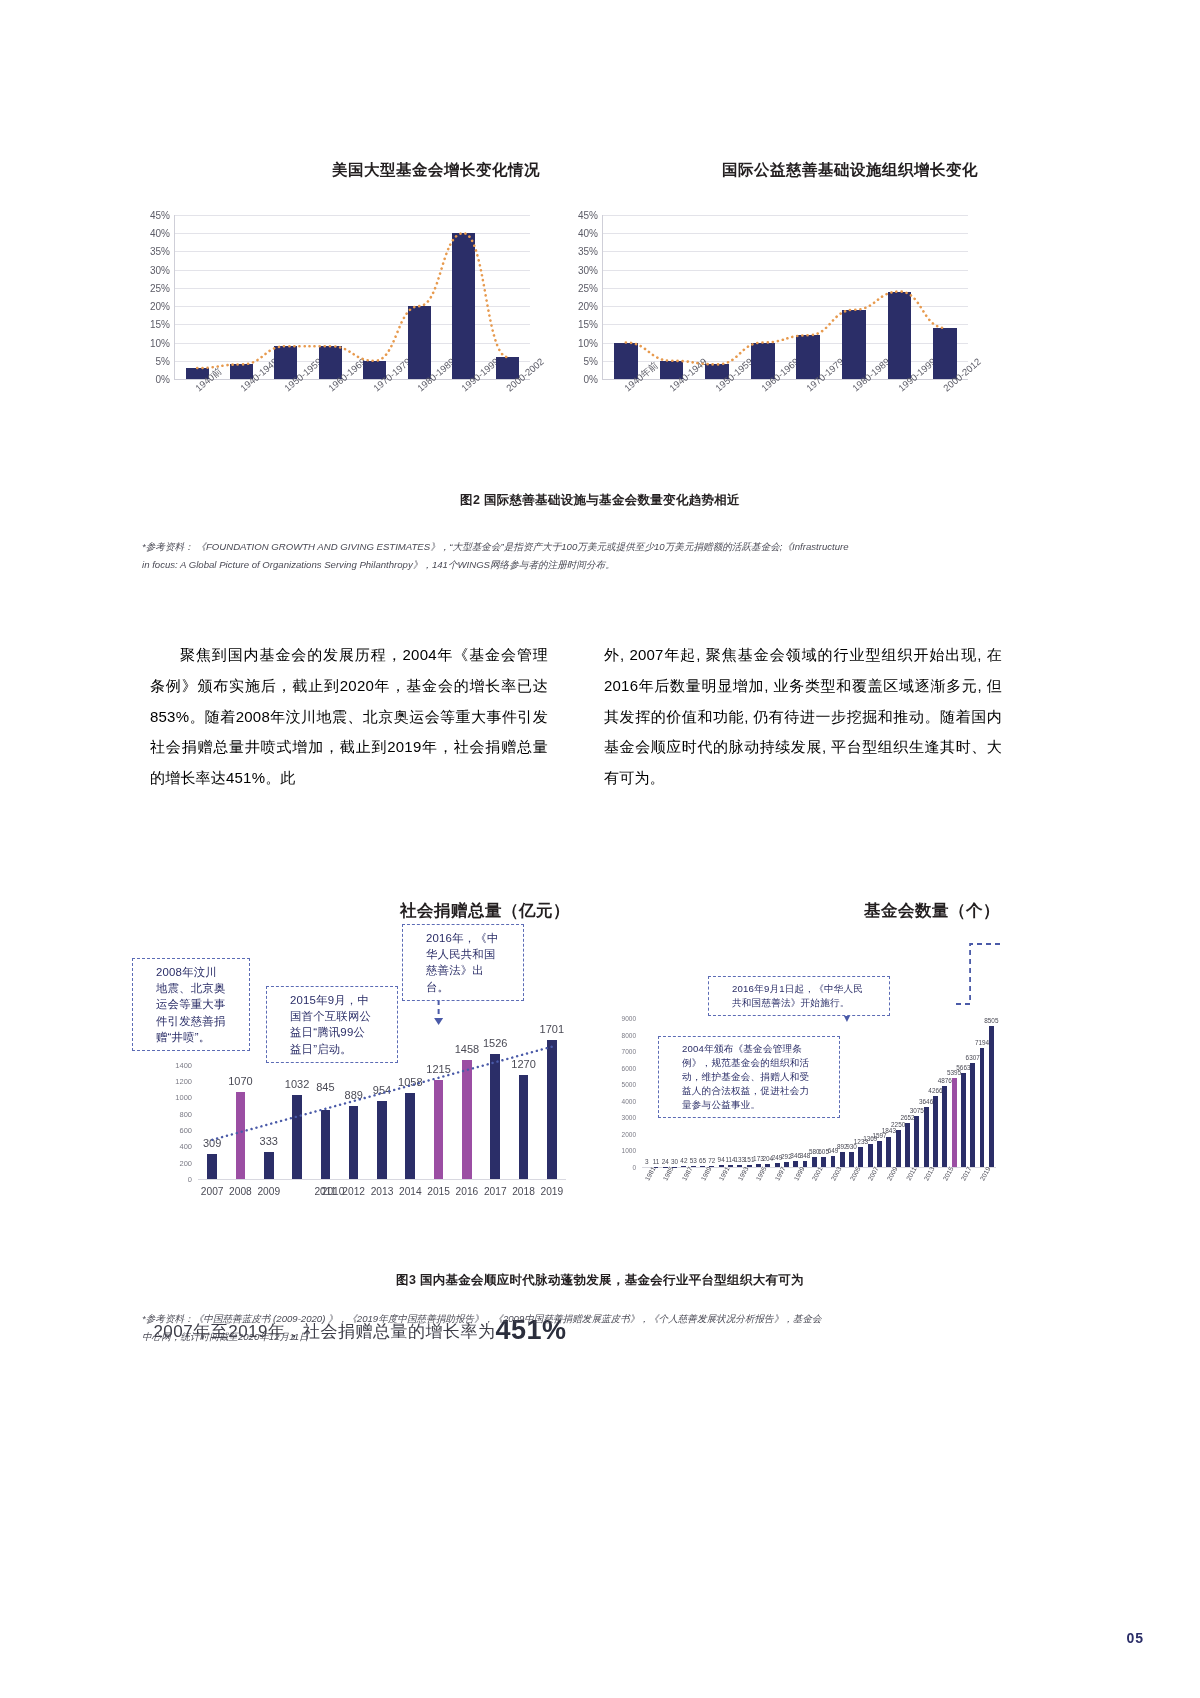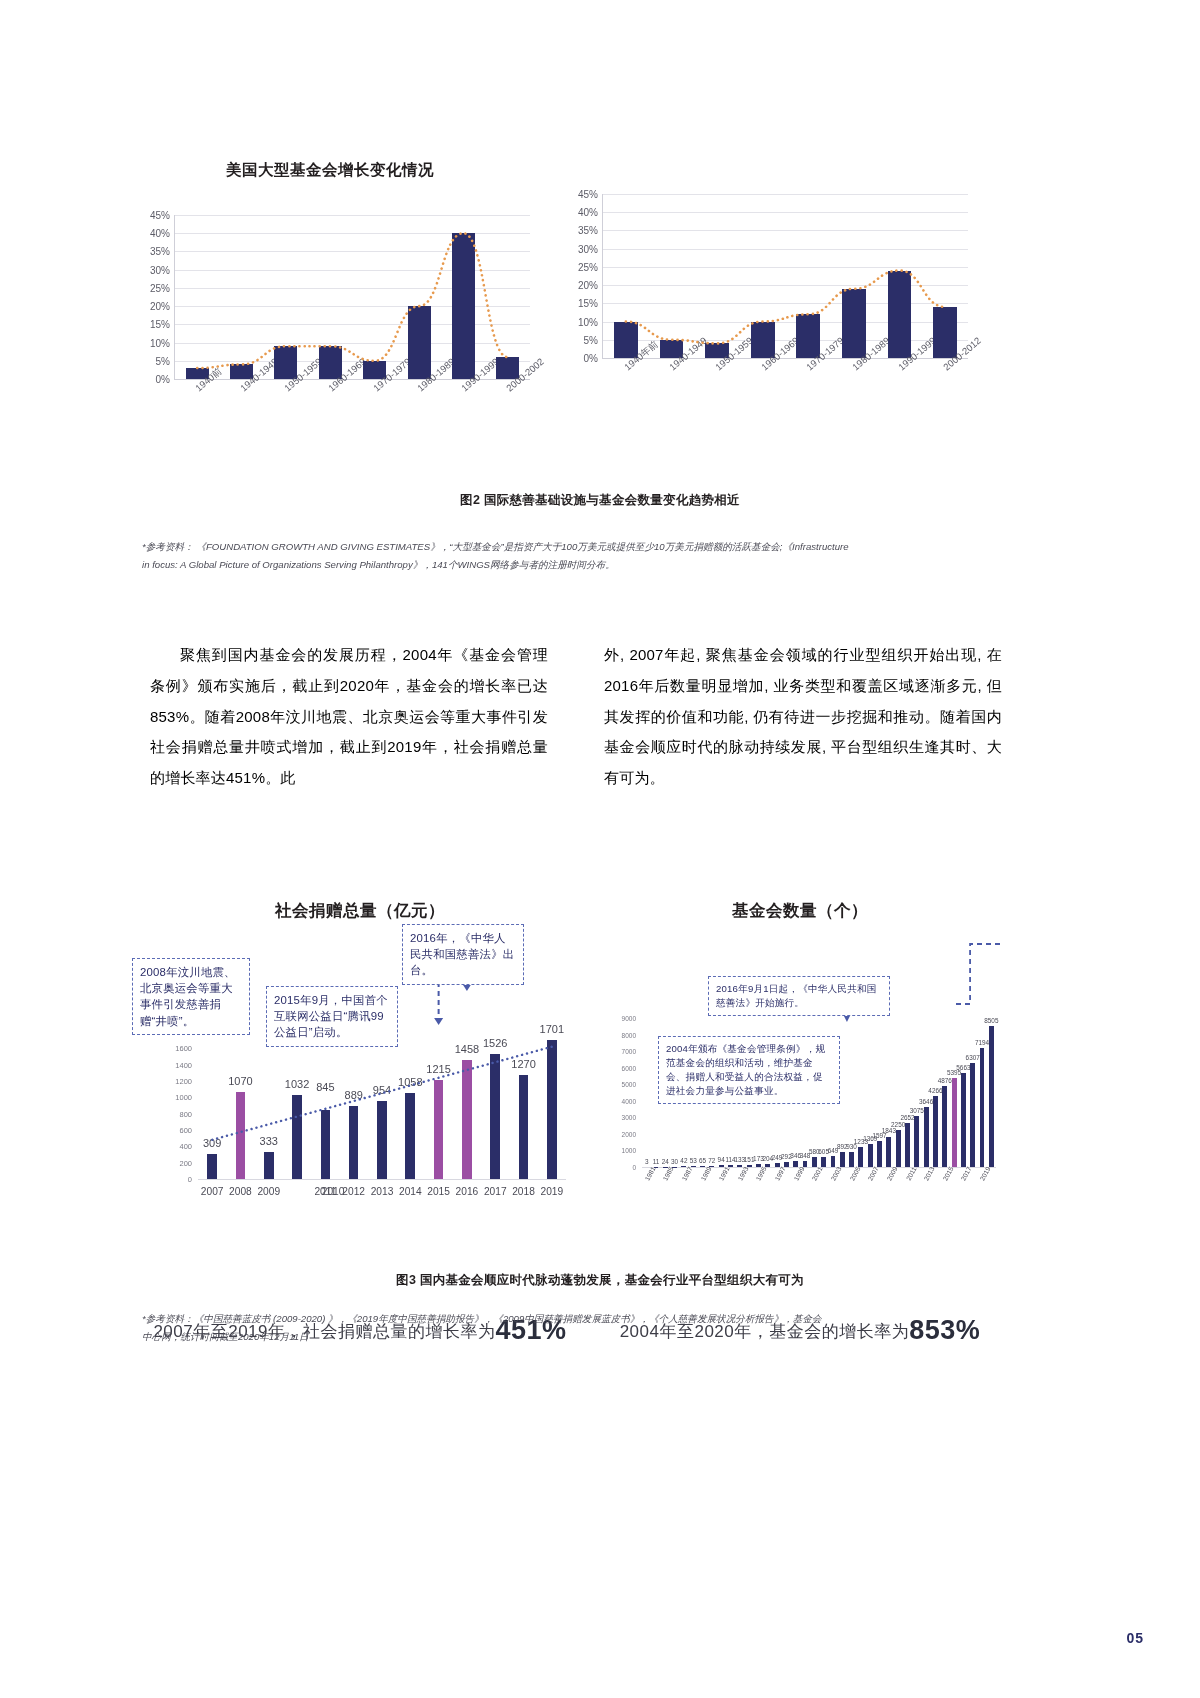--- a/index.html
+++ b/index.html
@@ -10,21 +10,21 @@
     color:#3a3a44;
     position:relative;
     overflow:hidden;
   }
   .page{position:absolute;inset:0;}
 
   
   .chart-title{
     font-weight:bold;
     color:#231f20;
-    text-align:center;
+    text-align:right;
     letter-spacing:.5px;
   }
   .tick-line{position:absolute;left:0;right:0;height:1px;background:#e3e3e9;}
   .bar{position:absolute;bottom:0;background:#2b2e68;}
   .bar.pink{background:#9b4ea3;}
 
   
   .topchart{position:absolute;top:160px;}
   .topchart .chart-title{font-size:15.5px;}
   .plot{position:absolute;border-left:1px solid #cfcfd8;border-bottom:1px solid #cfcfd8;}
@@ -63,21 +63,21 @@
   .ytick{position:absolute;font-size:7.5px;color:#7a7a85;
          transform:translateY(-50%);text-align:right;white-space:nowrap;}
   .ytick.small{font-size:6.5px;}
 
   .callout{
     position:absolute;
     border:1.3px dashed #5b6bb5;
     color:#2b2e68;
     font-size:11.4px;
     line-height:1.42;
-    padding:5px 7px;
+    padding:5px 23px;
     background:#ffffff;
     letter-spacing:.2px;
     box-sizing:border-box;
   }
   .callout.sm{font-size:9.6px;line-height:1.45;}
 
   .summary{
     position:absolute;width:100%;text-align:center;
     font-size:17px;color:#3d3d47;letter-spacing:.5px;white-space:nowrap;
   }
@@ -133,20 +133,21 @@
           <div class="bar" style="left: 321.275px; width: 23.075px; height: 21.8667px;"></div>
           <div class="xlab-rot" style="left: 328.812px;">2000-2002</div>
           <svg class="dotline" viewBox="0 0 355 164">
             <path d="M22.1875,153.06666666666666 C44.375,153.06666666666666 44.375,149.42222222222222 66.5625,149.42222222222222 C88.75,149.42222222222222 88.75,131.2 110.9375,131.2 C133.125,131.2 133.125,131.2 155.3125,131.2 C177.5,131.2 177.5,145.77777777777777 199.6875,145.77777777777777 C221.875,145.77777777777777 221.875,91.11111111111111 244.0625,91.11111111111111 C266.25,91.11111111111111 266.25,18.22222222222223 288.4375,18.22222222222223 C310.625,18.22222222222223 310.625,142.13333333333333 332.8125,142.13333333333333" fill="none" stroke="#e79a4e" stroke-width="2.6" stroke-linecap="round" stroke-dasharray="0.1 5"></path>
           </svg>
         </div>
     </div>
   </div>
 
   <div class="topchart" id="chart1" style="left:548px;width:430px;">
+    <div class="chart-title">国际公益慈善基础设施组织增长变化</div>
     <div style="position:relative;height:215px;margin-top:24px;">
       <div class="plot" id="plot1" style="left:54px;right:10px;top:10px;bottom:40px;">
           <div class="ylab" style="top: 164px;">0%</div>
           <div class="tick-line" style="top: 145.778px;"></div>
           <div class="ylab" style="top: 145.778px;">5%</div>
           <div class="tick-line" style="top: 127.556px;"></div>
           <div class="ylab" style="top: 127.556px;">10%</div>
           <div class="tick-line" style="top: 109.333px;"></div>
           <div class="ylab" style="top: 109.333px;">15%</div>
           <div class="tick-line" style="top: 91.1111px;"></div>
@@ -384,23 +385,20 @@
           <svg class="dotline" viewBox="0 0 354 149" style="overflow: visible;">
             <path d="M358,-74 L328.07894736842104,-74 L328.07894736842104,-14 L312.07894736842104,-14" stroke="#4a5aa8" stroke-width="1.8" fill="none" stroke-dasharray="5 4"></path>
             <path d="M204.94736842105263,-20 L204.94736842105263,-4" stroke="#4a5aa8" stroke-width="1.8" fill="none" stroke-dasharray="5 4"></path>
             <path d="M200.94736842105263,-4 L208.94736842105263,-4 L204.94736842105263,4 Z" fill="#4a5aa8"></path>
           </svg>
         </div>
     </div>
     <div class="callout sm" style="position:absolute;left:108px;top:76px;width:182px;">2016年9月1日起，《中华人民共和国慈善法》开始施行。</div>
     <div class="callout sm" style="position:absolute;left:58px;top:136px;width:182px;">2004年颁布《基金会管理条例》，规范基金会的组织和活动，维护基金会、捐赠人和受益人的合法权益，促进社会力量参与公益事业。</div>
   </div>
-  <div class="summary" style="top: 1315px; left: 600px; width: 400px;">
-    <span>2004年至2020年，基金会的增长率为</span><b>853%</b>
-  </div>
 
   <div class="fig-caption" style="top:1272px;left:0;">图3 国内基金会顺应时代脉动蓬勃发展，基金会行业平台型组织大有可为</div>
   <div class="footnote" style="top:1310px;left:142px;width:832px;">
     <span>*参考资料：《中国慈善蓝皮书 (2009-2020) 》，《2019年度中国慈善捐助报告》，《2009中国慈善捐赠发展蓝皮书》，《个人慈善发展状况分析报告》，基金会</span><br>
     <span>中心网，统计时间截至2020年12月11日</span>
   </div>
 
   <div class="pagenum">05</div>
 </div>
 

